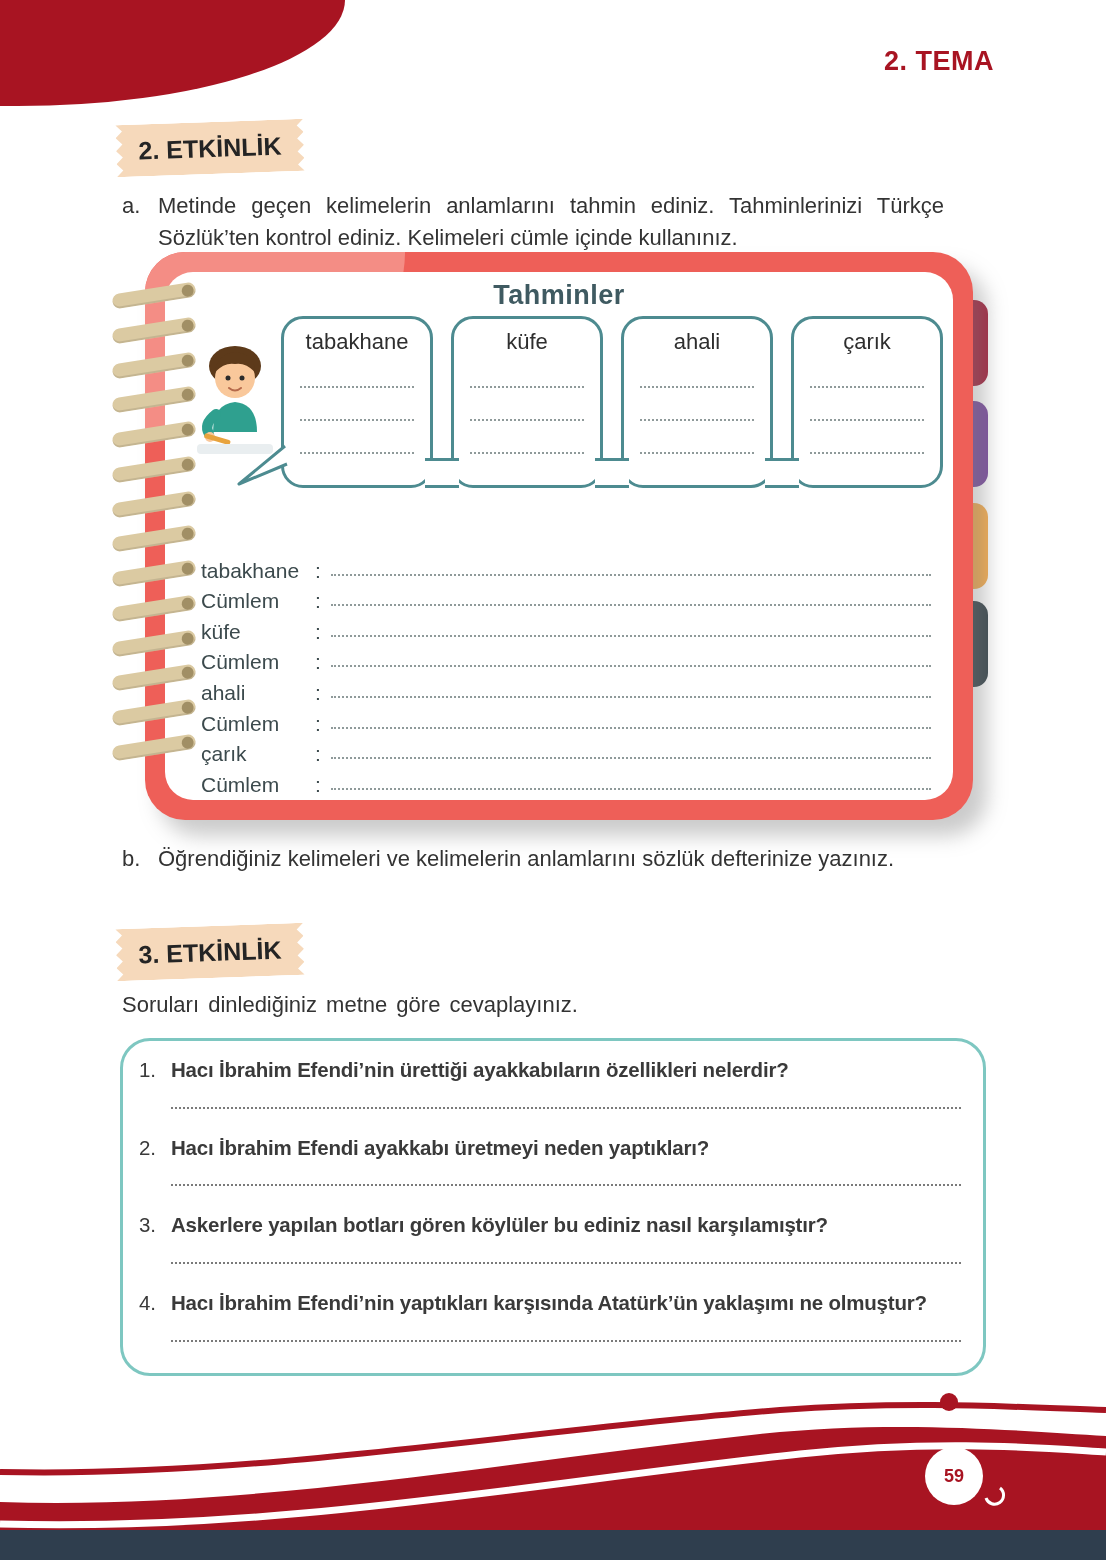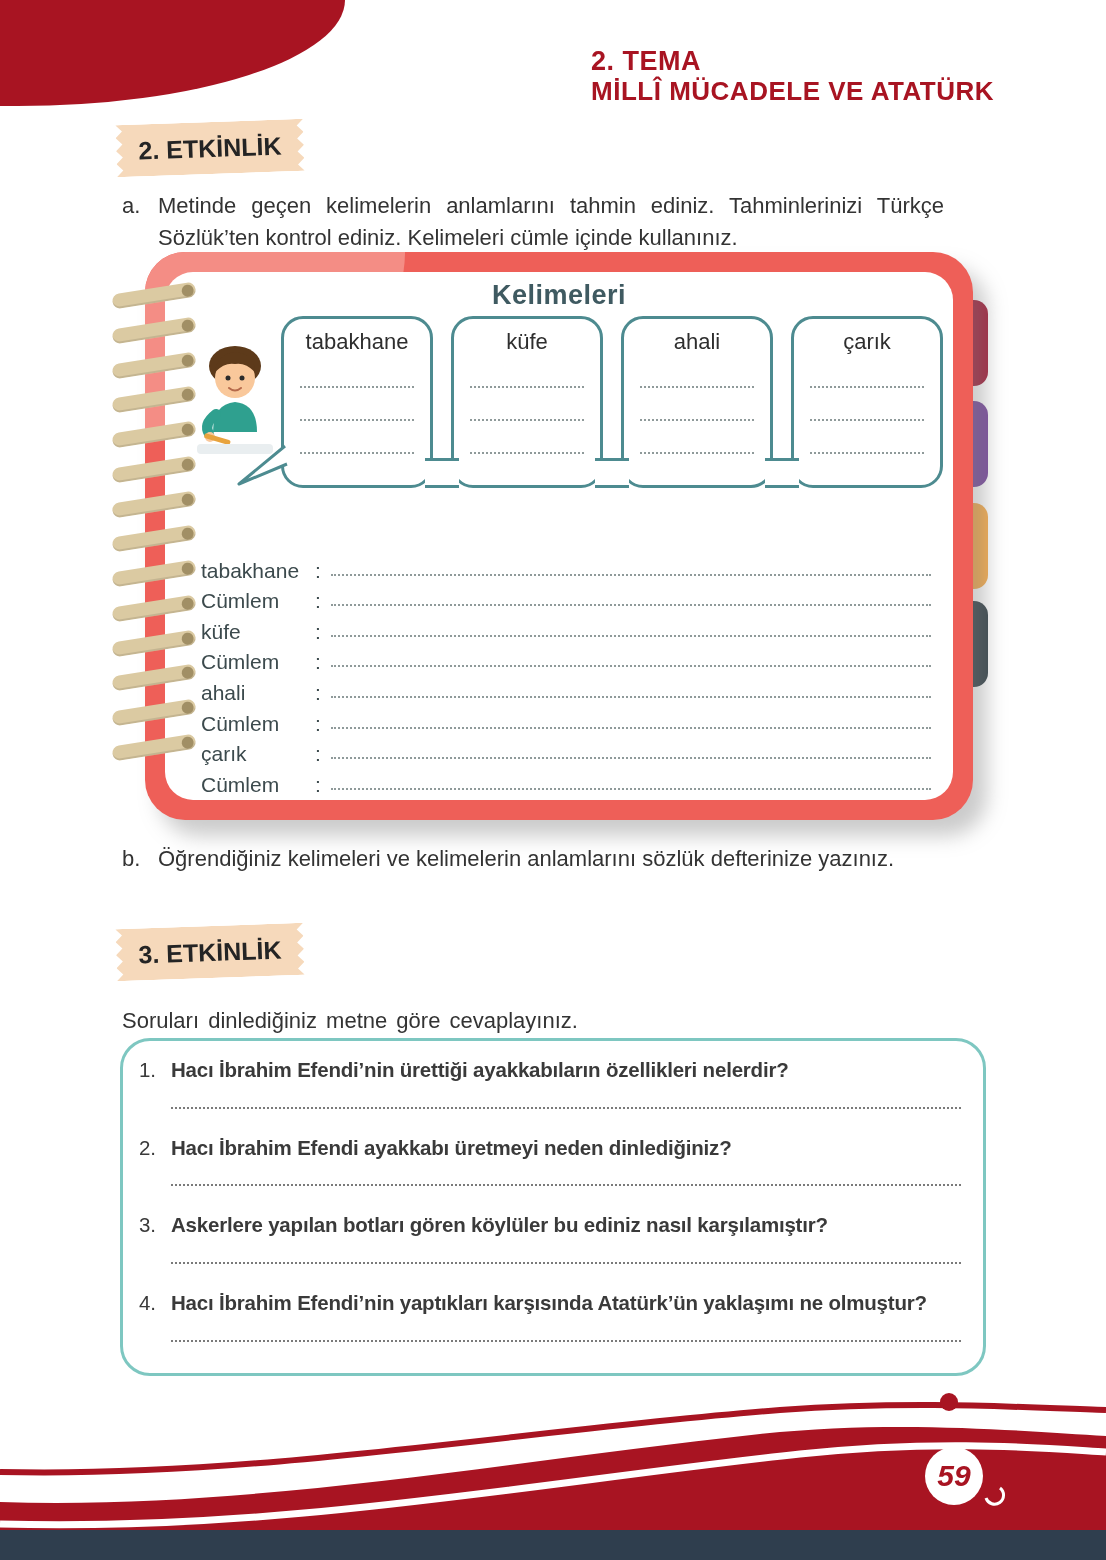--- a/index.html
+++ b/index.html
@@ -47,21 +47,21 @@
     position:absolute; left:122px; width:822px;
     display:flex; gap:8px;
     font-size:22px; line-height:1.45; color:#333;
   }
   .instruction .item-label { flex:none; width:28px; }
   .instruction .item-text  { flex:1; text-align:justify; }
   #instr-a { top:190px; }
   #instr-b { top:843px; }
   .single-instruction {
     position:absolute; left:122px; top:992px;
-    font-size:22px; color:#333; word-spacing:3px;margin-top:16px;
+    font-size:22px; color:#333; word-spacing:3px;
   }
 
   
   .notebook {
     position:absolute; left:145px; top:252px;
     width:828px; height:568px;
     background:#ee5f58; border-radius:40px;
     box-shadow: 14px 16px 20px rgba(125,125,125,.4);
     z-index:2;
   }
@@ -154,47 +154,46 @@
     border-bottom:2px dotted #7a7a7a; height:0;
   }
 
   
   .footer-graphic { position:absolute; left:0; bottom:0; z-index:1; }
   .page-number-badge {
     position:absolute; left:925px; top:1447px;
     width:58px; height:58px; border-radius:50%;
     background:#fff; color:#a81422;
     display:flex; align-items:center; justify-content:center;
-    font-size:30px; font-weight:bold; z-index:2;font-style:italic;
+    font-size:18px; font-weight:bold; z-index:2;
   }
 </style>
 </head>
 <body>
 
 <div class="page">
 
   <div class="corner-swoosh"></div>
 
   <div class="page-header">
     <div class="tema">2. TEMA</div>
-    <div class="title">MİLLÎ MÜCADELE VE ATATÜRK</div>
   </div>
 
   <div class="badge" id="badge-2">2. ETKİNLİK</div>
 
   <div class="instruction" id="instr-a">
     <div class="item-label">a.</div>
     <div class="item-text">Metinde geçen kelimelerin anlamlarını tahmin ediniz. Tahminlerinizi Türkçe Sözlük’ten kontrol ediniz. Kelimeleri cümle içinde kullanınız.</div>
   </div>
 
   <div class="notebook">
     <div class="notebook-highlight"></div>
     <div class="notebook-inner">
 
-      <div class="nb-title" id="title-predictions">Kelimeleri</div>
+      <div class="nb-title" id="title-predictions">Tahminler</div>
 
       <svg class="boy" viewBox="0 0 100 140" width="100" height="140">
         <ellipse cx="50" cy="30" rx="26" ry="20" fill="#5d3a1a"></ellipse>
         <circle cx="50" cy="42" r="20" fill="#f9c89b"></circle>
         <path d="M30,36 Q32,18 50,16 Q70,18 70,36 Q60,26 50,28 Q40,26 30,36" fill="#5d3a1a"></path>
         <circle cx="43" cy="42" r="2.5" fill="#2b2b2b"></circle>
         <circle cx="57" cy="42" r="2.5" fill="#2b2b2b"></circle>
         <path d="M44,52 Q50,57 56,52" stroke="#b5694a" stroke-width="2" fill="none" stroke-linecap="round"></path>
         <path d="M28,96 Q28,68 50,66 Q72,68 72,96 Z" fill="#2fa08f"></path>
         <path d="M31,78 Q18,88 24,98" stroke="#2fa08f" stroke-width="10" fill="none" stroke-linecap="round"></path>
@@ -318,21 +317,21 @@
     <div class="question">
       <div class="q-row">
         <span class="q-num">1.</span>
         <span class="q-text">Hacı İbrahim Efendi’nin ürettiği ayakkabıların özellikleri nelerdir?</span>
       </div>
       <div class="answer-line"></div>
     </div>
     <div class="question">
       <div class="q-row">
         <span class="q-num">2.</span>
-        <span class="q-text">Hacı İbrahim Efendi ayakkabı üretmeyi neden dinlediğiniz?</span>
+        <span class="q-text">Hacı İbrahim Efendi ayakkabı üretmeyi neden yaptıkları?</span>
       </div>
       <div class="answer-line"></div>
     </div>
     <div class="question">
       <div class="q-row">
         <span class="q-num">3.</span>
         <span class="q-text">Askerlere yapılan botları gören köylüler bu ediniz nasıl karşılamıştır?</span>
       </div>
       <div class="answer-line"></div>
     </div>

